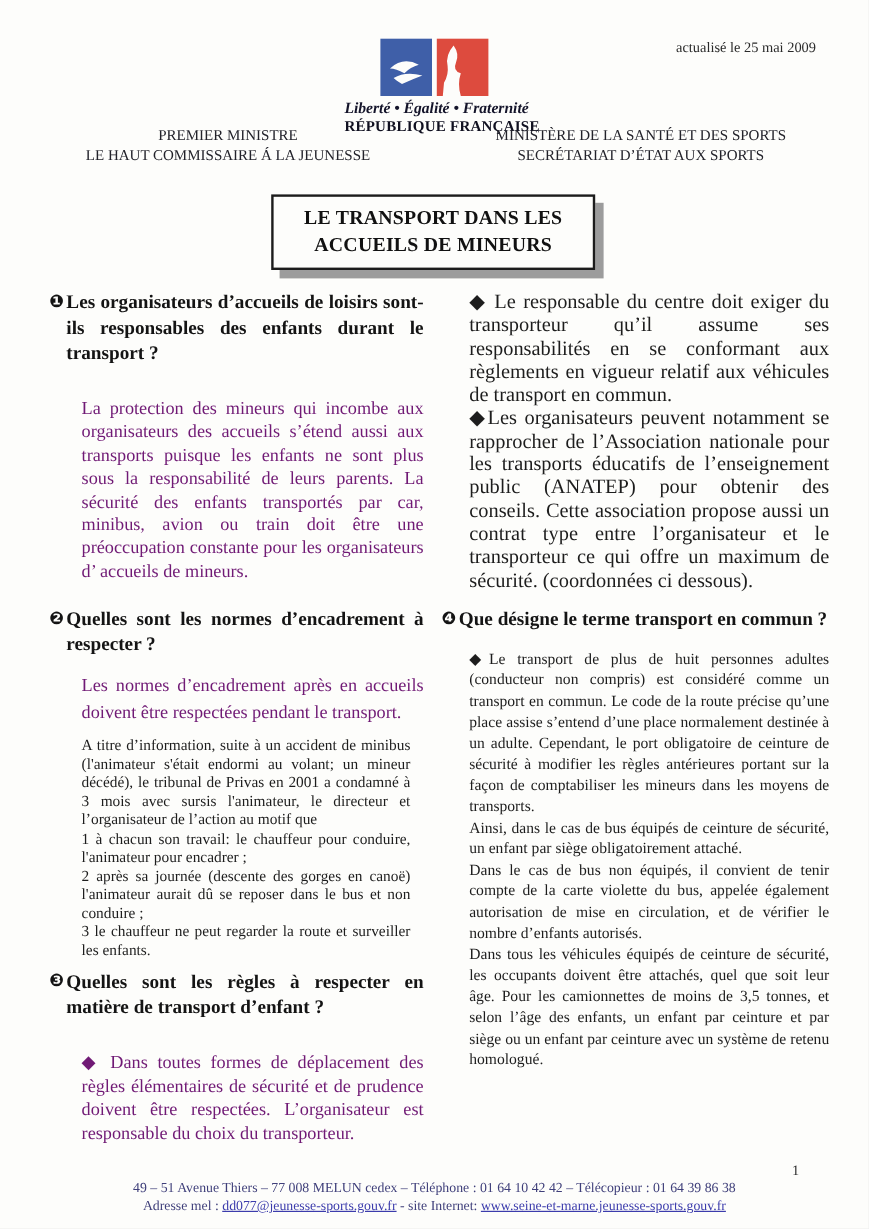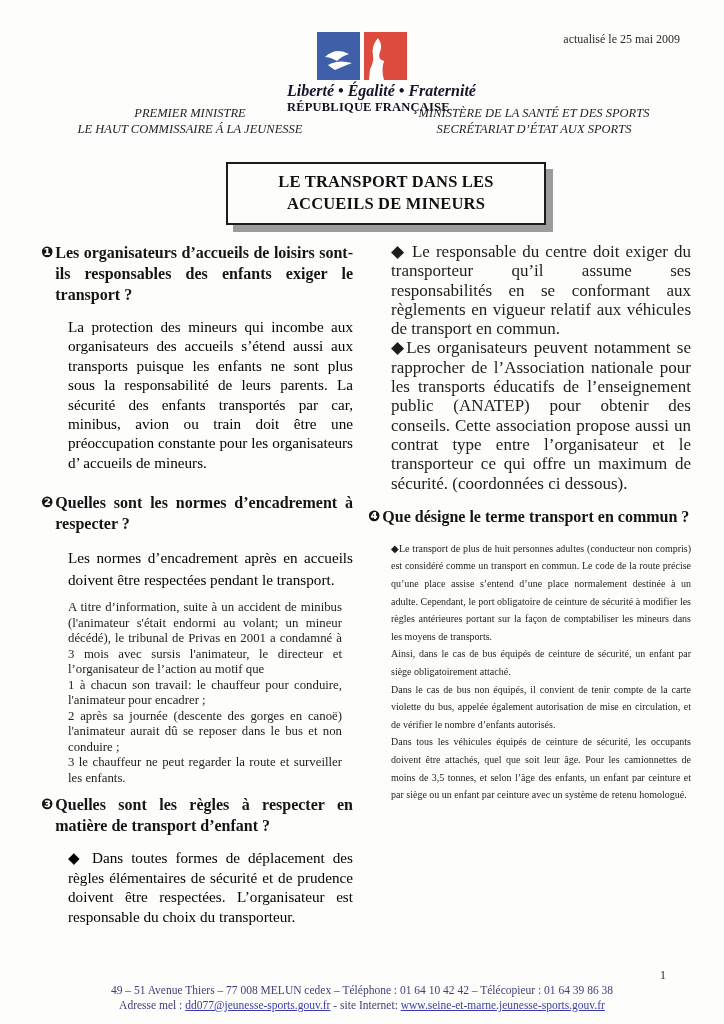--- a/index.html
+++ b/index.html
@@ -18,41 +18,40 @@
     position:absolute; top:20px; right:44px;
     font-size:12px; color:#2a2a2a;margin-top:12px;
   }
   .logo-block {
     position:absolute; top:32px; left:50%;
     transform:translateX(-50%);
     width:150px; text-align:center;
   }
   .flag-svg { display:block; margin:0 auto 2px auto; }
   .motto {
-    font-size:16px; font-weight:bold; font-style:italic;
+    font-size:13px; font-weight:bold; font-style:italic;
     white-space:nowrap; color:#14142a;
   }
   .republic {
     font-size:12.5px; font-weight:bold; letter-spacing:.2px;
     white-space:nowrap; color:#101020;
   }
   .ministries {
     position:absolute; top:105px; left:0; right:0;
     display:flex; justify-content:space-between;
     padding:0 40px;
-    font-style:italic;
   }
   .ministry {
     width:300px; text-align:center;
     font-size:12.5px; line-height:1.3; color:#22222a;
   }
   
   .titlebox {
     position:absolute; top:162px; left:226px;
-    width:320px;
+    width:270px;
     border:2px solid #1c1c1c;
     background:#fdfdfb;
     box-shadow:7px 7px 0 #9c9c9c;
     text-align:center;
     padding:7px 6px 8px 6px;
     font-size:16.5px; font-weight:bold; line-height:1.32;
     letter-spacing:.2px; color:#111;
   }
   
   .columns {
@@ -72,39 +71,39 @@
   .num {
     flex:0 0 auto; font-size:14.5px; line-height:21px;
     margin-right:2px;
     font-family:"DejaVu Sans", sans-serif;
   }
   .ht { flex:1; text-align:justify; }
 
   .just { text-align:justify; }
 
   .body {
-    margin:12px 0 0 27px;
-    font-size:15.2px; line-height:19.4px; color:#000000;
+    margin:26px 0 0 27px;
+    font-size:15.2px; line-height:19.4px; color:#701a75;
   }
   .s2body { line-height:21.6px; }
   .note {
     margin:10px 11px 0 27px;
     font-size:12.8px; line-height:15.5px; color:#1d1d1d;
   }
   .note + .note { margin-top:0; }
   .body + .body { margin-top:0; }
   .mt20 { margin-top:20px; }
   .mt13 { margin-top:13px; }
   .mt8  { margin-top:8px; }
 
   .rbody {
     margin:0 0 0 23px;
     font-size:17px; line-height:19.3px; color:#1d1d1d;
   }
-  .tight { font-size:10px; line-height:17.6px; }
+  .tight { font-size:13px; line-height:17.6px; }
 
   
   .footer {
     position:absolute; left:0; right:0; bottom:11px;
     text-align:center;
     font-size:11.5px; line-height:1.32;
     color:#3f3f7a;
   }
   .lnk { color:#3c3cac; text-decoration:underline; cursor:pointer; }
   .pageno {
@@ -146,21 +145,21 @@
     <div>LE TRANSPORT DANS LES</div>
     <div>ACCUEILS DE MINEURS</div>
   </div>
 
   <div class="columns">
 
     <div class="col-left">
 
       <div class="sec-head">
         <span class="num">❶</span>
-        <span class="ht">Les organisateurs d’accueils de loisirs sont-ils responsables des enfants exiger le transport ?</span>
+        <span class="ht">Les organisateurs d’accueils de loisirs sont-ils responsables des enfants durant le transport ?</span>
       </div>
       <p class="body just">La protection des mineurs qui incombe aux organisateurs des accueils s’étend aussi aux transports puisque les enfants ne sont plus sous la responsabilité de leurs parents. La sécurité des enfants transportés par car, minibus, avion ou train doit être une préoccupation constante pour les organisateurs d’ accueils de mineurs.</p>
 
       <div class="sec-head mt20">
         <span class="num">❷</span>
         <span class="ht">Quelles sont les normes d’encadrement à respecter ?</span>
       </div>
       <p class="body s2body just mt13">Les normes d’encadrement après en accueils doivent être respectées pendant le transport.</p>
       <p class="note just">A titre d’information, suite à un accident de minibus (l'animateur s'était endormi au volant; un mineur décédé), le tribunal de Privas en 2001 a condamné à 3 mois avec sursis l'animateur, le directeur et l’organisateur de l’action au motif que</p>
       <p class="note just">1 à chacun son travail: le chauffeur pour conduire, l'animateur pour encadrer ;</p>

